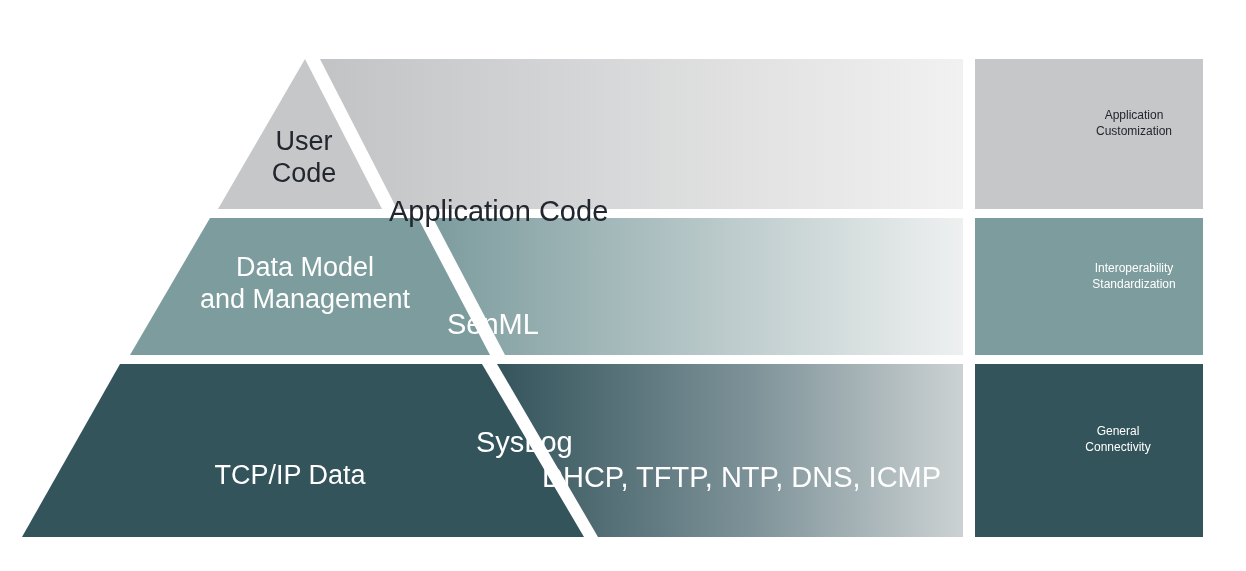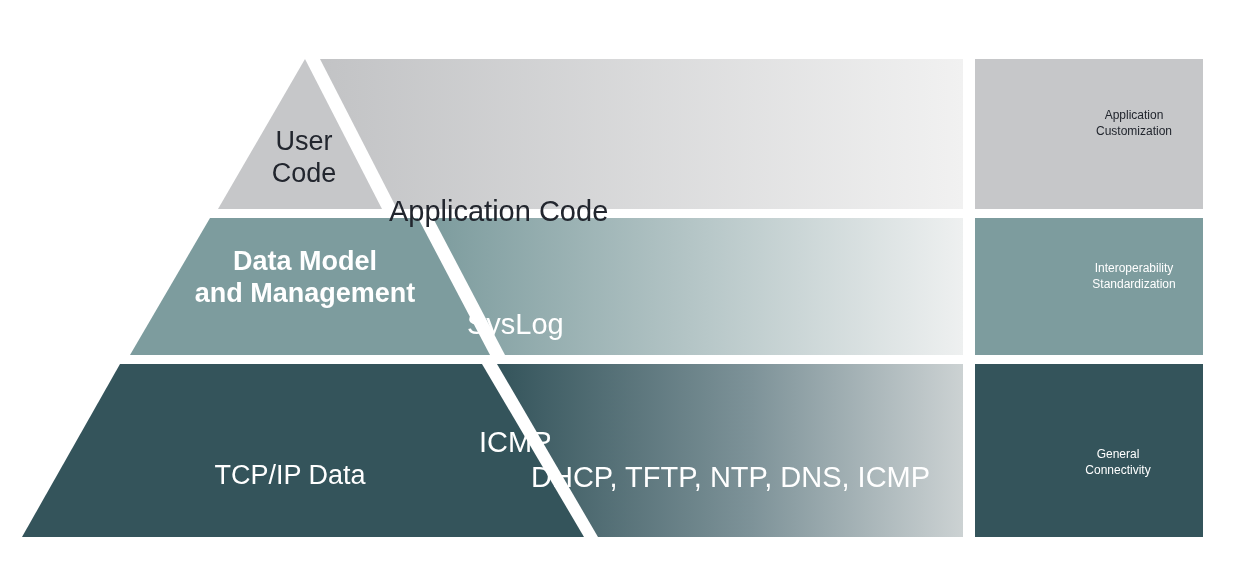--- a/index.html
+++ b/index.html
@@ -58,37 +58,38 @@
   <div class="lbl tier-title dark" style="left:228px;top:126px;width:152px;">User
 Code</div>
 
   <div class="proto dark-txt" style="left:389px;top:113px;">
     <div>Application Code</div>
   </div>
 
   <div class="sidebox-label dark" style="left:975px;top:108px;width:228px;">Application
 Customization</div>
 
-  <div class="lbl tier-title light" style="left:163px;top:246px;width:284px;font-weight:bold;">Data Model
+  <div class="lbl tier-title light" style="left:163px;top:252px;width:284px;">Data Model
 and Management</div>
 
   <div class="proto" style="left:447px;top:226px;">
-    <div style="margin-left:20px;">SysLog</div>
+    <div style="margin-left:0px;">SenML</div>
+    <div style="margin-left:29px;">SysLog</div>
     <div style="margin-left:32px;">ICMP</div>
     <div style="margin-left:48px;">CoAP with memory management</div>
   </div>
 
   <div class="sidebox-label light" style="left:975px;top:261px;width:228px;">Interoperability
 Standardization</div>
 
   <div class="lbl tier-title light" style="left:125px;top:460px;width:330px;">TCP/IP Data</div>
 
   <div class="proto" style="left:530px;top:379px;">
-    <div style="margin-left:1px;">DHCP, TFTP, NTP, DNS, ICMP</div>
+    <div style="margin-left:12px;">DHCP, TFTP, NTP, DNS, ICMP</div>
     
     
     
   </div>
 
-  <div class="sidebox-label light" style="left:975px;top:447px;width:196px;">General
+  <div class="sidebox-label light" style="left:975px;top:424px;width:196px;">General
 Connectivity</div>
 
 </div>
 
 </body></html>

